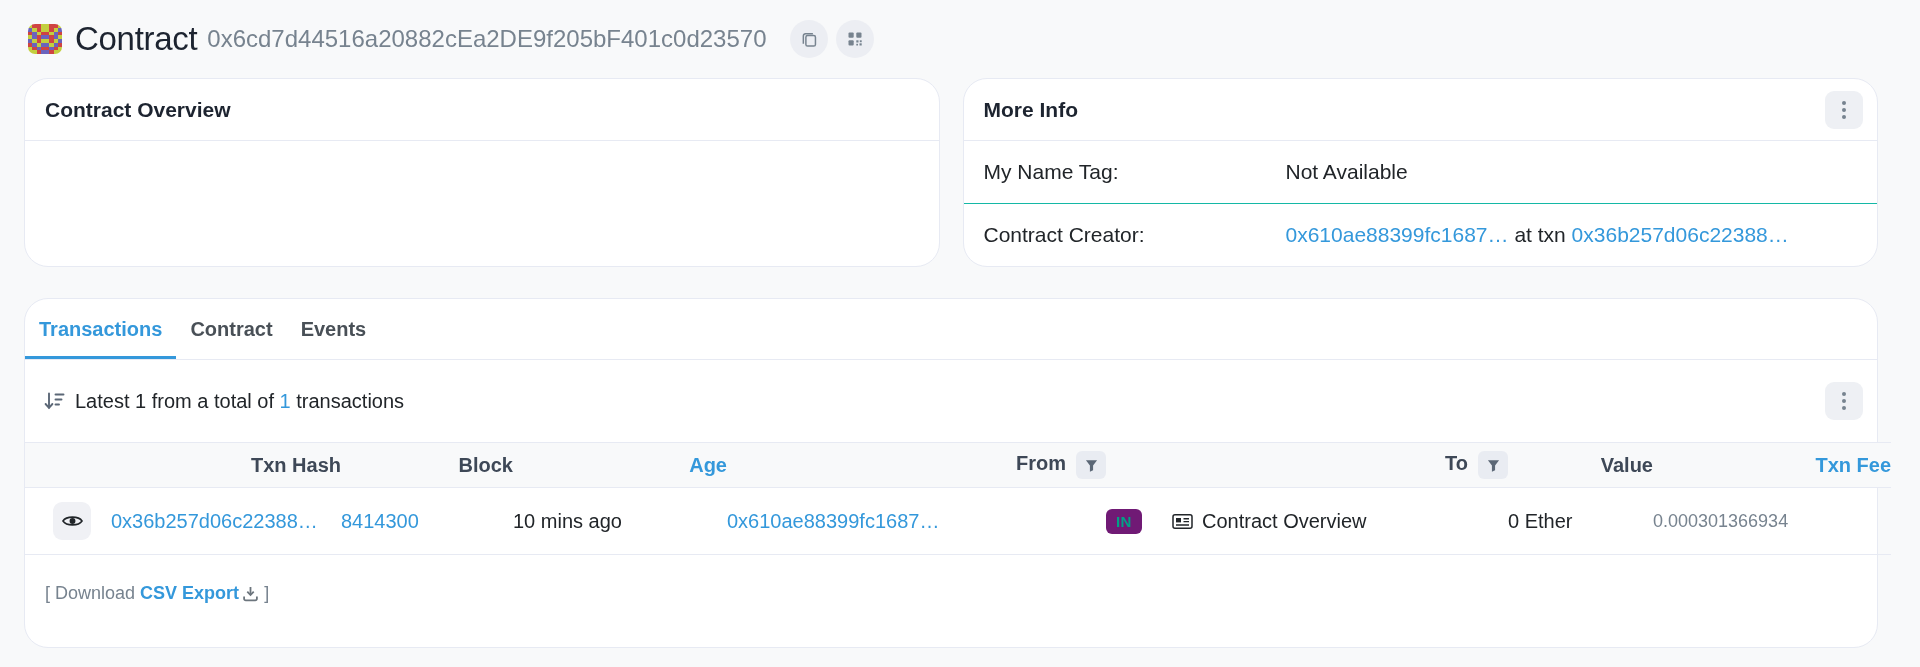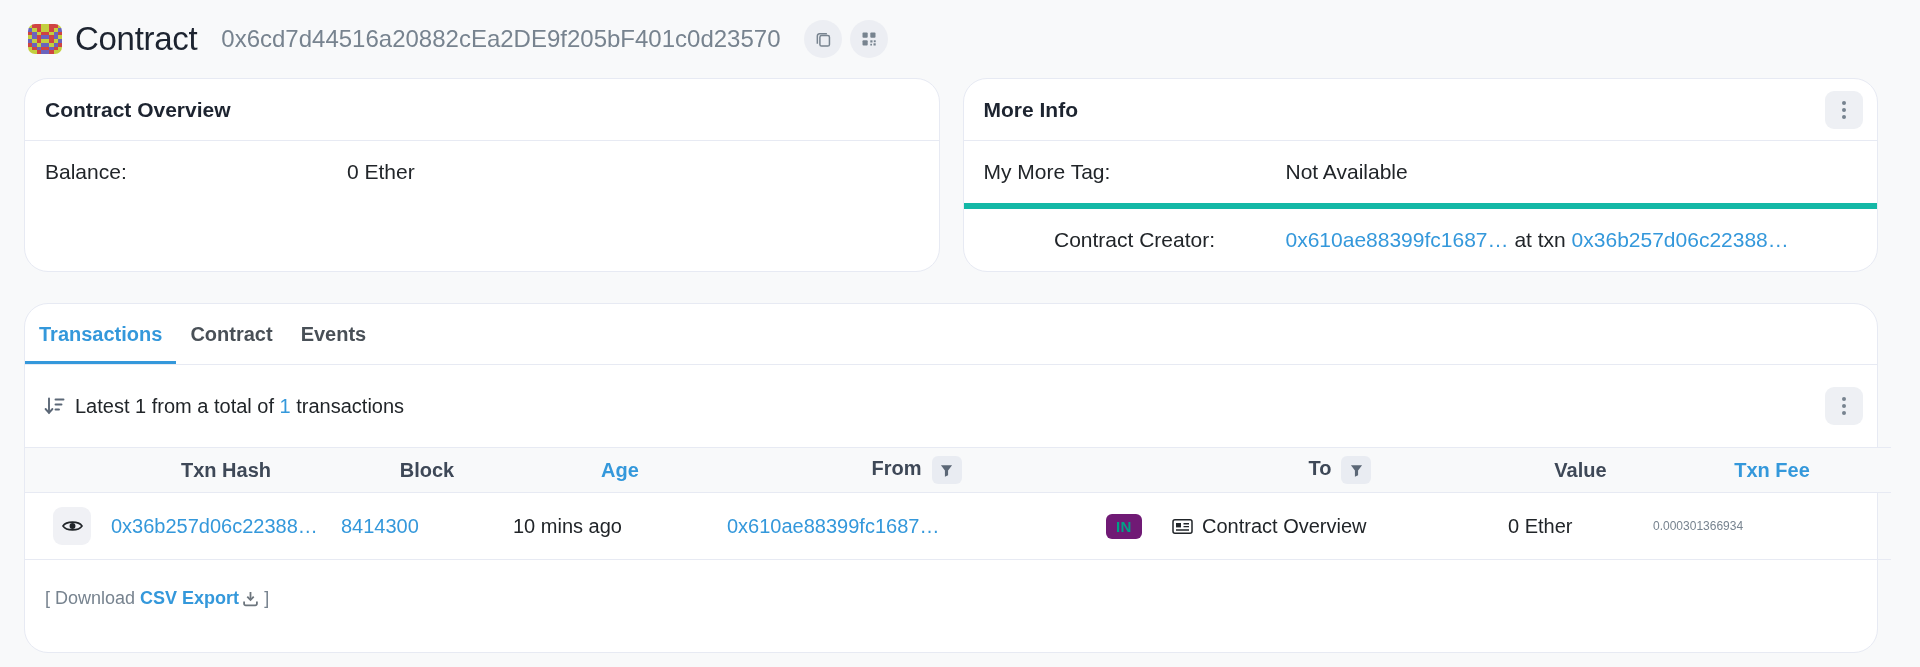--- a/index.html
+++ b/index.html
@@ -9,81 +9,81 @@
     background:#f8f9fa; color:#212529;
     width:1920px; height:667px;
   }
   .page { width:1920px; height:667px; padding:14px 42px 0 24px; }
 
   
   .page-header { display:flex; align-items:center; padding:6px 0 20px 4px; }
   .identicon { width:34px; height:30px; border-radius:7px; overflow:hidden; display:inline-block; flex:none; }
   .identicon svg { display:block; }
   .page-title { font-size:33px; font-weight:500; margin:0 0 0 13px; color:#1d2430; letter-spacing:-.3px; }
-  .contract-address { font-size:24px; color:#77838f; margin-left:24px; margin-right:16px; }
+  .contract-address { font-size:24px; color:#77838f; margin-left:10px; margin-right:16px; }
   .round-btn {
     width:38px; height:38px; border-radius:50%; border:none; background:#eceef3;
     display:inline-flex; align-items:center; justify-content:center; margin-left:8px; cursor:pointer; padding:0;
   }
 
   
   .cards-row { display:grid; grid-template-columns:1fr 1fr; gap:23px; }
   .card { background:#fff; border:1px solid #e7eaf3; border-radius:24px; }
   .card-header {
     min-height:62px; display:flex; align-items:center;
     padding:0 14px 0 20px; border-bottom:1px solid #e7eaf3;
   }
   .card-title { font-size:21px; font-weight:700; margin:0; color:#1d2430; }
   .kebab-btn {
     width:38px; height:38px; border-radius:9px; border:none; background:#eef0f4;
     display:inline-flex; align-items:center; justify-content:center; cursor:pointer; margin-left:auto; padding:0; flex:none;
   }
   .info-row { display:flex; align-items:flex-start; padding:17px 20px; font-size:21px; line-height:28px; }
-  .info-row + .info-row { border-top:6px solid #14b8a6;text-align:center; }
+  .info-row + .info-row { border-top:1px solid #14b8a6; }
   .info-label { width:302px; flex:none; color:#212529; }
   .info-value { color:#212529; }
   a.blue-link { color:#3498db; text-decoration:none; cursor:pointer; }
 
   
   .tx-card { margin-top:31px; padding-bottom:40px; }
   .tabbar { display:flex; border-bottom:1px solid #e7eaf3; }
   .tab {
     padding:19px 14px 15px; font-size:20px; font-weight:600; color:#495057;
     border-bottom:3px solid transparent; cursor:pointer; white-space:nowrap;
   }
   .tab.active { color:#3498db; border-bottom-color:#3498db; }
 
   .toolbar { display:flex; align-items:center; padding:22px 14px 22px 18px; font-size:20px; color:#212529;text-align:right; }
   .toolbar .sort-icon { display:inline-flex; margin-right:10px; }
   .summary a { color:#3498db; text-decoration:none; }
 
   table.tx-table { width:100%; border-collapse:collapse; table-layout:fixed; font-size:20px; }
   .tx-table thead th {
     background:#f8f9fa; border-top:1px solid #e7eaf3; border-bottom:1px solid #e7eaf3;
-    font-weight:600; text-align:center; color:#3e4857; height:45px; padding:0; white-space:nowrap;
+    font-weight:600; text-align:right; color:#3e4857; height:45px; padding:0; white-space:nowrap;
   }
   .tx-table thead th.th-link { color:#3498db; cursor:pointer; }
   .tx-table td { border-bottom:1px solid #e7eaf3; padding:14px 0; vertical-align:middle; white-space:nowrap; overflow:hidden; }
   .tx-table td:first-child, .tx-table th:first-child { padding-left:28px; }
   .eye-btn {
     width:38px; height:38px; border-radius:9px; border:none; background:#f0f1f5;
     display:inline-flex; align-items:center; justify-content:center; cursor:pointer; padding:0;
   }
   .filter-btn {
     width:30px; height:28px; border-radius:6px; border:none; background:#e9ecf2;
     display:inline-flex; align-items:center; justify-content:center; cursor:pointer;
     margin-left:10px; vertical-align:middle; padding:0;
   }
   .badge-in {
     display:inline-block; background:#701a75; color:#00a186; font-size:15px; font-weight:700;
     padding:5px 10px; border-radius:6px; line-height:1; letter-spacing:.3px;
   }
   .method-cell { display:flex; align-items:center; }
   .method-cell .m-icon { display:inline-flex; margin-right:9px; flex:none; }
-  .fee-cell { font-size:12px; color:#77838f; }
+  .fee-cell { font-size:18px; color:#77838f; }
 
   .csv-row { text-align:left; padding:28px 20px 0; font-size:18px; color:#77838f; }
   .csv-row a { color:#3498db; font-weight:700; text-decoration:none; }
   .csv-row .dl-icon { display:inline-block; vertical-align:-3px; margin-left:3px; }
 </style>
 </head>
 <body>
 
 <div class="page">
 
@@ -180,41 +180,37 @@
       </span>
     </button>
   </header>
 
   <div class="cards-row">
 
     <section class="card">
       <div class="card-header">
         <h2 class="card-title">Contract Overview</h2>
       </div>
-      <div class="info-row" style="border-top:none;">
-        <div class="info-label">Balance:</div>
-        <div class="info-value">0 Ether</div>
-      </div>
     </section>
 
     <section class="card">
       <div class="card-header">
         <h2 class="card-title">More Info</h2>
         <button class="kebab-btn">
           <span style="display:inline-flex;">
             <svg width="6" height="20" viewBox="0 0 6 20" fill="#77838f">
               <circle cx="3" cy="3" r="2"></circle>
                 <circle cx="3" cy="10" r="2"></circle>
                 <circle cx="3" cy="17" r="2"></circle>
             </svg>
           </span>
         </button>
       </div>
       <div class="info-row">
-        <div class="info-label">My More Tag:</div>
+        <div class="info-label">My Name Tag:</div>
         <div class="info-value">Not Available</div>
       </div>
       <div class="info-row">
         <div class="info-label">Contract Creator:</div>
         <div class="info-value">
           <a class="blue-link">0x610ae88399fc1687…</a>
           <span>at txn</span>
           <a class="blue-link">0x36b257d06c22388…</a>
         </div>
       </div>

